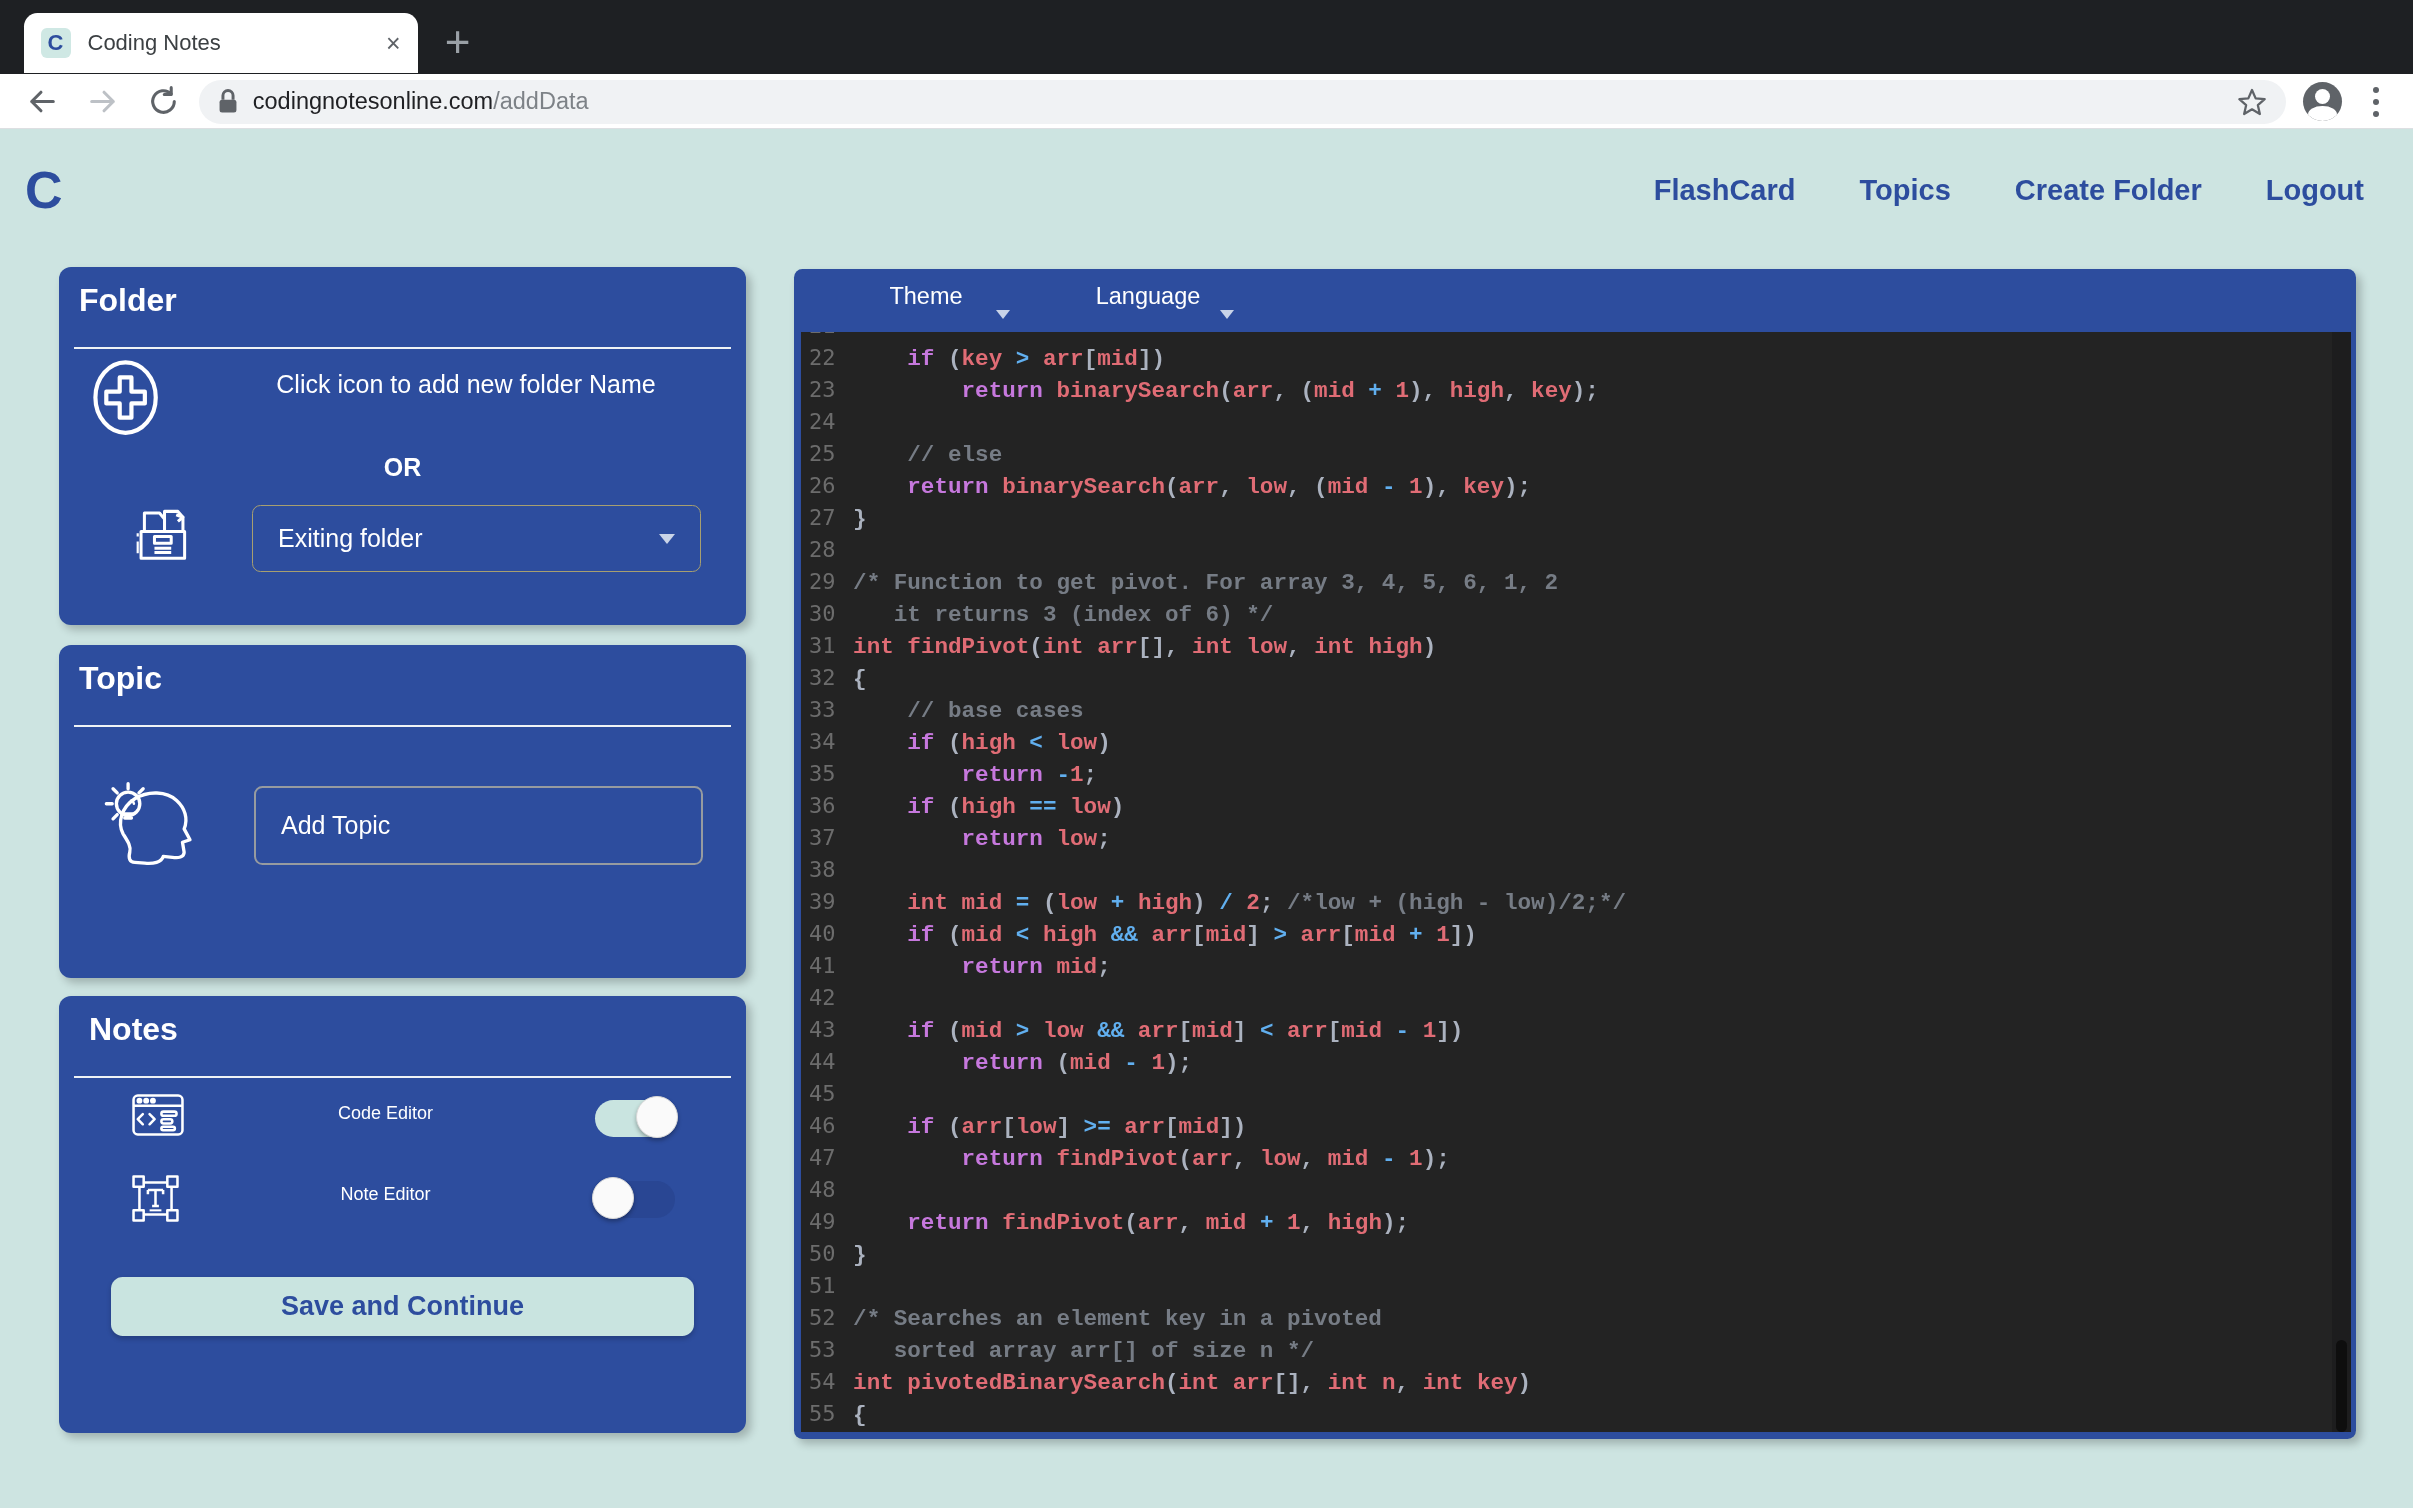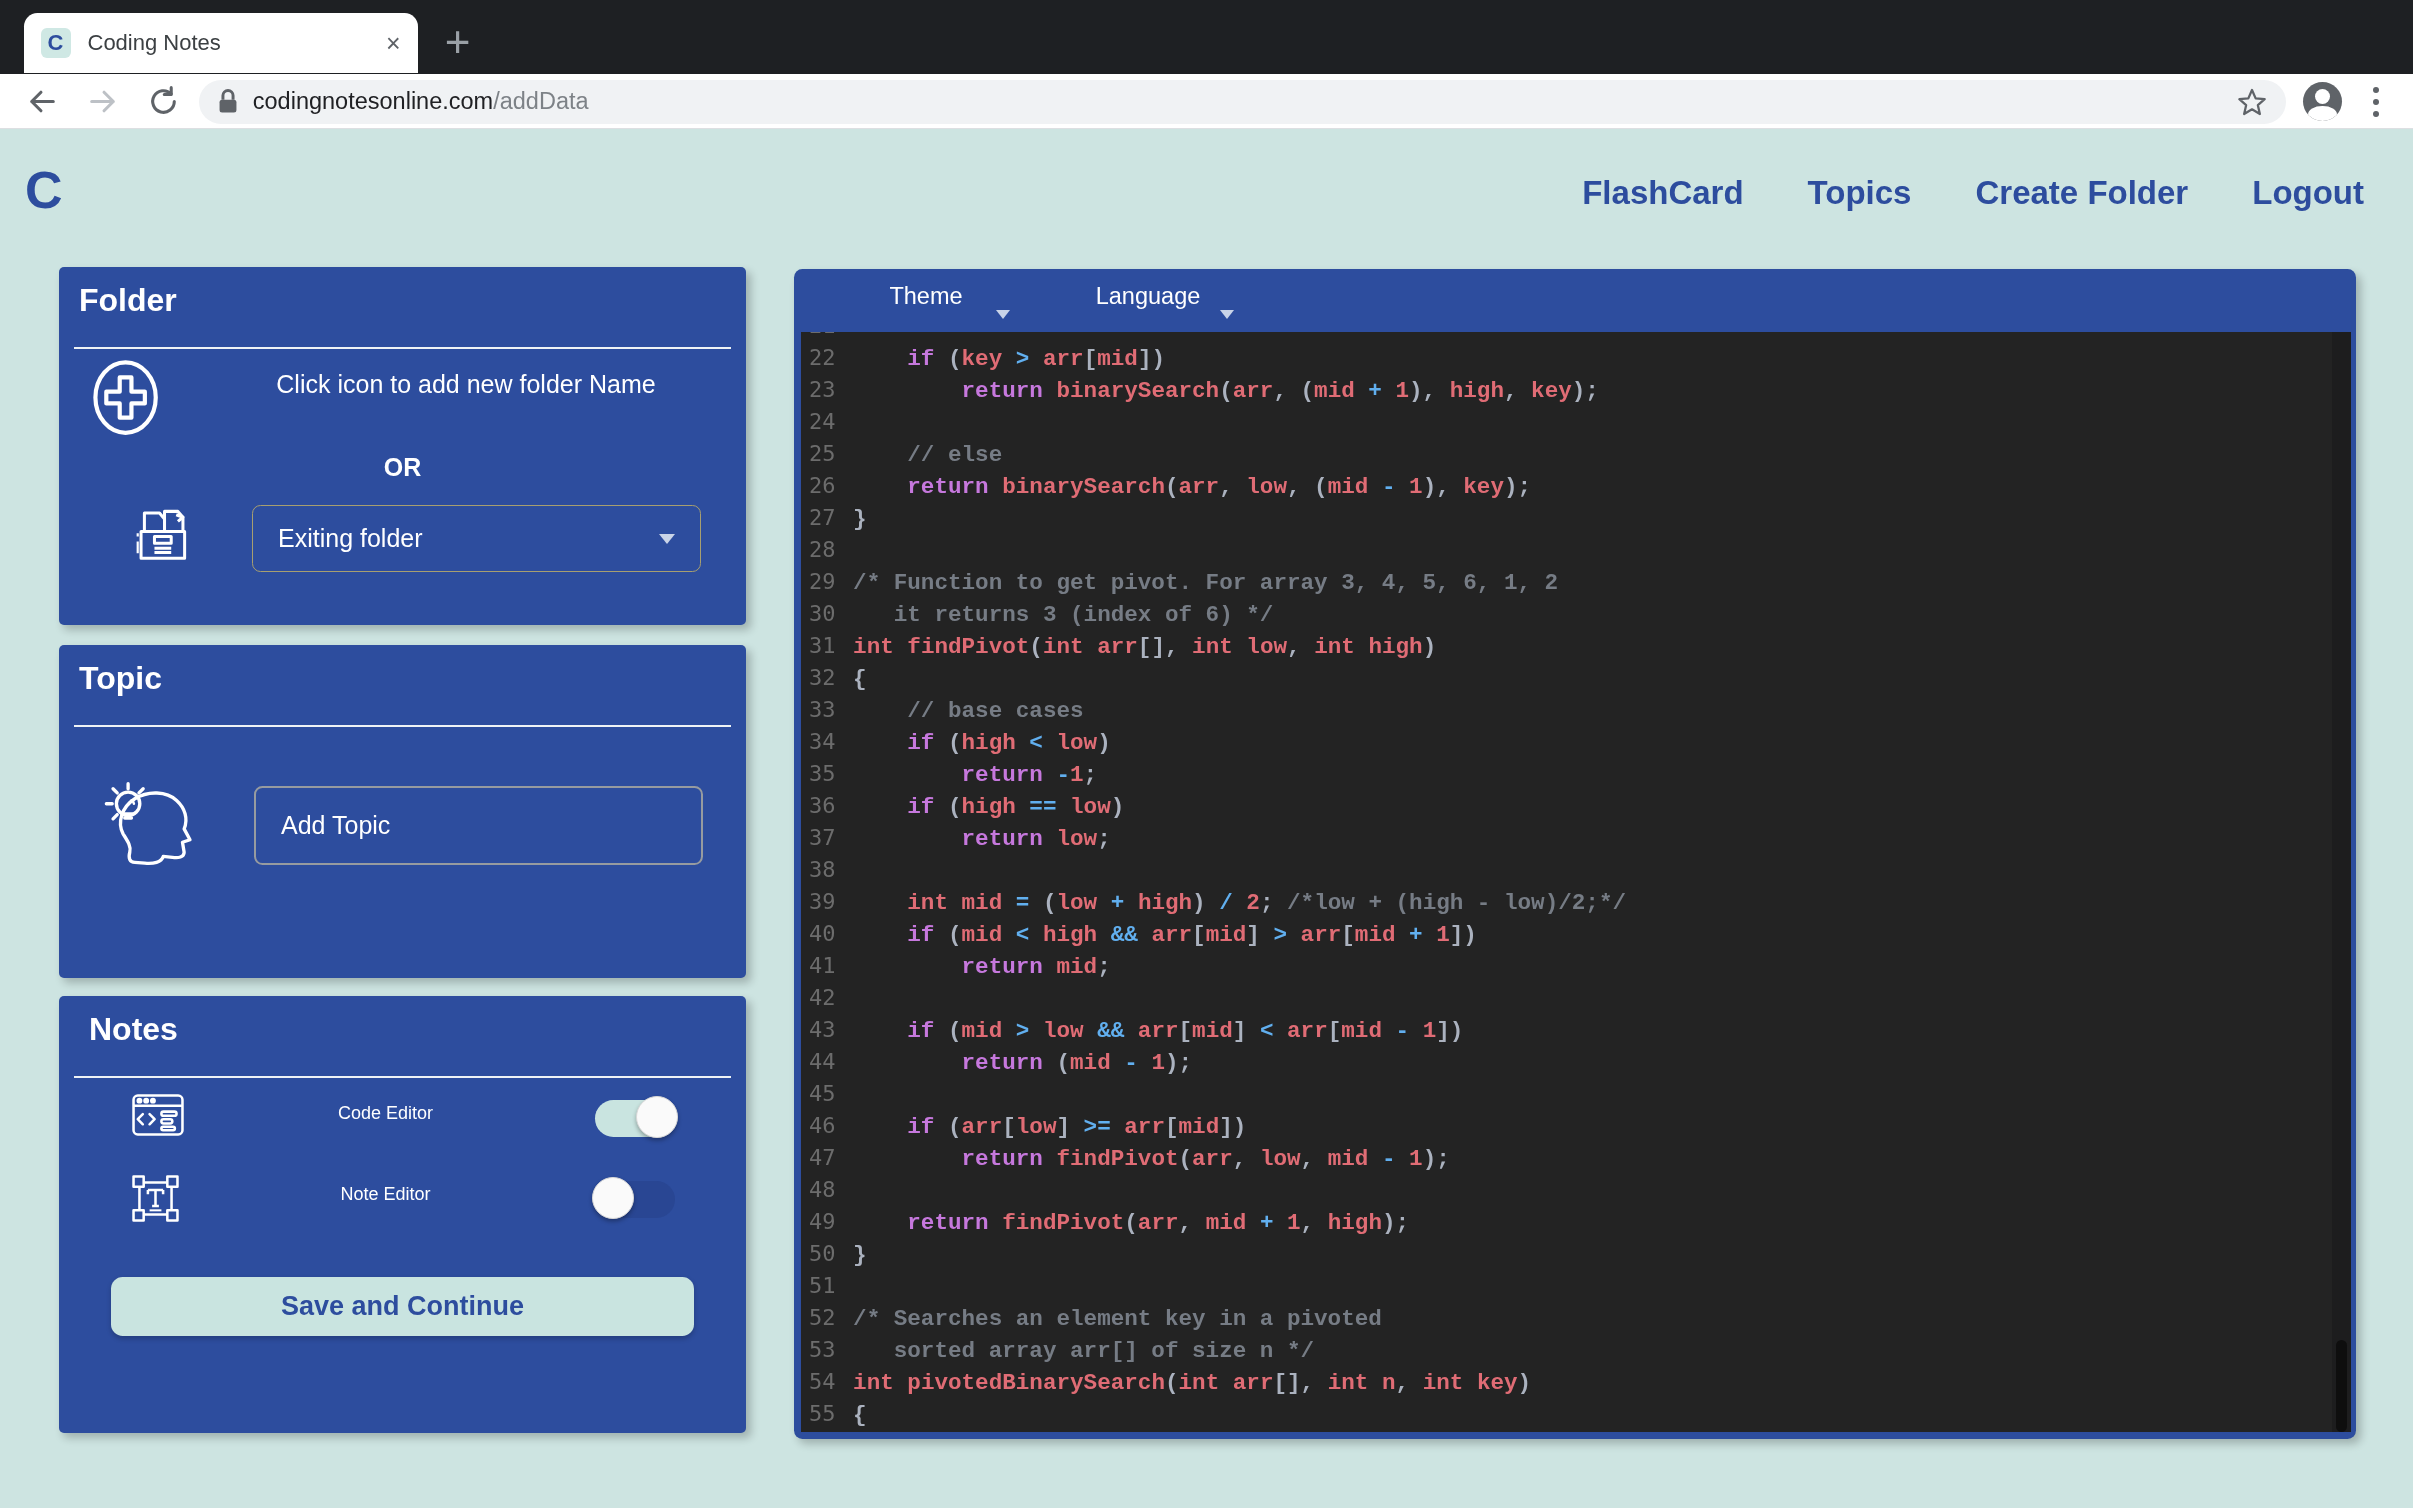--- a/index.html
+++ b/index.html
@@ -32,23 +32,23 @@
   .avatar .head { position:absolute; left:11.7px; top:6.7px; width:15px; height:15px; border-radius:50%; background:#fff; }
   .avatar .body { position:absolute; left:5px; top:23.5px; width:28.5px; height:17px; border-radius:50% 50% 0 0; background:#fff; }
   .kebab { position:absolute; left:2372px; top:8.4px; width:8.4px; height:39px; display:flex;
            flex-direction:column; align-items:center; justify-content:center; gap:5.9px; }
   .kebab i { width:5.9px; height:5.9px; border-radius:50%; background:#5f6368; }
 
   
   .page { position:absolute; left:0; top:130px; width:2413px; height:1379px; background:var(--page-bg,#cde4e1); }
   .logo { position:absolute; left:25px; top:30px; font-size:52px; font-weight:bold; color:var(--blue,#2d4d9e); }
   .topnav { position:absolute; top:44px; right:49px; display:flex; gap:64px; }
-  .topnav a { font-size:33px; font-weight:bold; color:var(--blue,#2d4d9e); text-decoration:none; }
-
-  .panel { position:absolute; background:var(--blue,#2d4d9e); border-radius:5px;
+  .topnav a { font-size:29px; font-weight:bold; color:var(--blue,#2d4d9e); text-decoration:none; }
+
+  .panel { position:absolute; background:var(--blue,#2d4d9e); border-radius:12px;
            box-shadow:4.2px 5px 8.4px rgba(0,0,0,0.22); color:#fff; }
   .panel-title { position:absolute; left:20px; top:15px; font-size:32px; font-weight:bold; }
   .rule { position:absolute; left:15px; right:15px; height:1.7px; background:#eef3f6; }
 
   .p-folder { left:59px; top:137px; width:687px; height:358px; }
   .p-topic  { left:59px; top:515px; width:687px; height:333px; }
   .p-notes  { left:59px; top:866px; width:687px; height:437px; }
 
   .hint { position:absolute; left:168px; top:101px; width:478px; text-align:center; font-size:25px; line-height:1.35; }
   .or-label { position:absolute; left:0; top:186px; width:687px; text-align:center; font-size:25px; font-weight:bold; }

